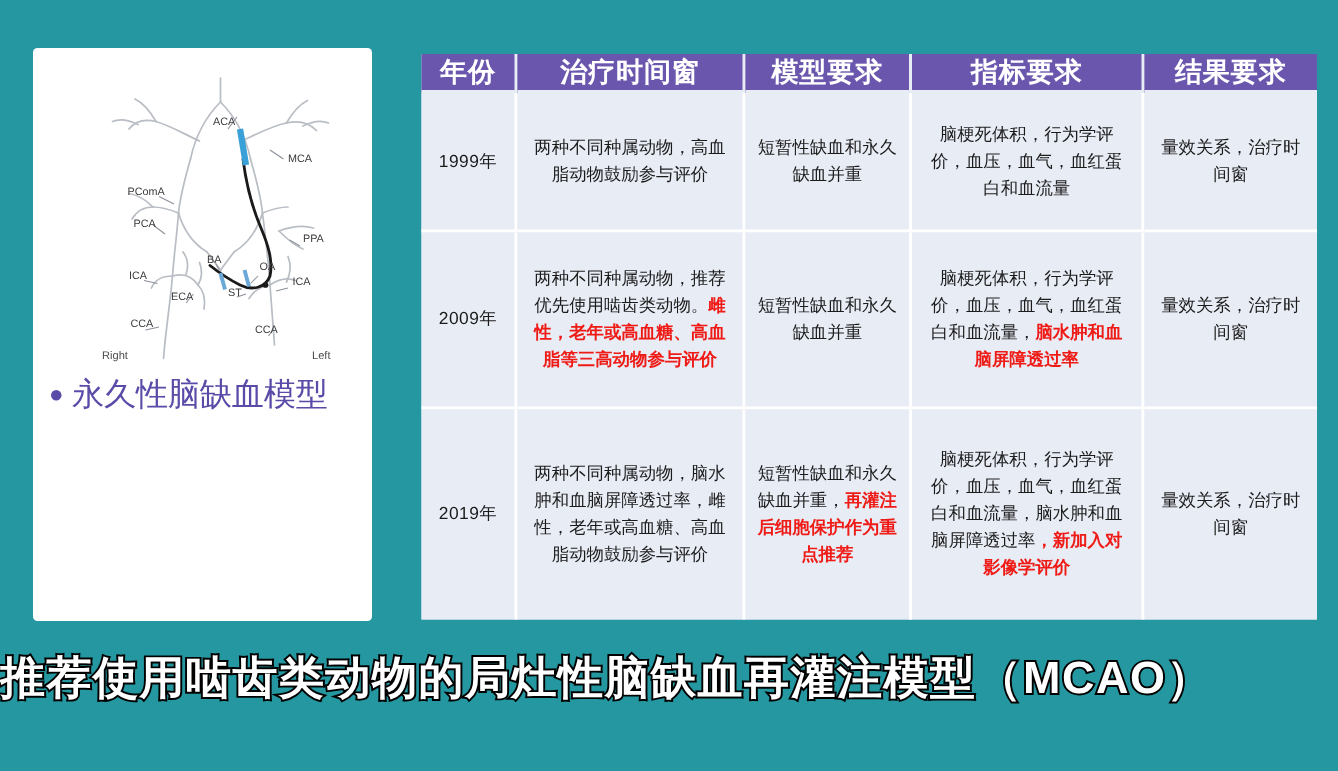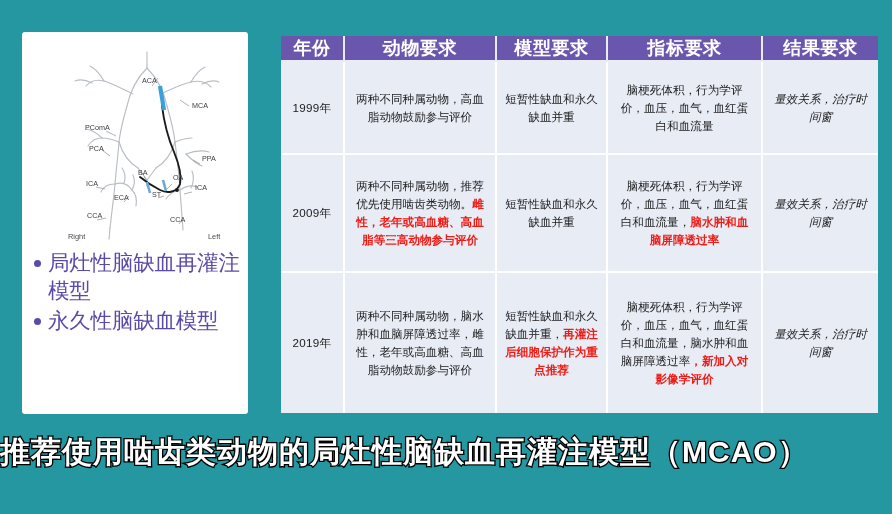--- a/index.html
+++ b/index.html
@@ -101,21 +101,21 @@
     background: #e8ecf5;
     color: #1b1b1b;
     font-size: 11.6px;
     line-height: 1.55;
     text-align: center;
     vertical-align: middle;
     padding: 6px 7px;
     border-right: 2px solid #ffffff;
     border-bottom: 2px solid #ffffff;
   }
-  #req-table td:last-child { border-right: none; font-style: italic; }
+  #req-table td:last-child { border-right: none; }
   #req-table tr.last-row td { border-bottom: none; }
 
   td.year-cell { font-size: 13px; letter-spacing: 0.3px; }
   .hl { color: #ef1b16; font-weight: bold; }
 
   
   #caption-band {
     position: absolute;
     left: 0;
     top: 418px;
@@ -250,41 +250,37 @@
         <g id="svg-side-labels">
             <text x="34" y="205" class="svg-side">Right</text>
             <text x="174" y="205" class="svg-side">Left</text>
           </g>
       </svg>
     </div>
 
     <div id="bullet-list">
       <div class="bullet-row">
         <span class="bullet-dot"></span>
-        <span class="bullet-text">局灶性脑缺血再灌注模型</span>
-      </div>
-      <div class="bullet-row">
-        <span class="bullet-dot"></span>
         <span class="bullet-text">永久性脑缺血模型</span>
       </div>
     </div>
   </div>
 
   <table id="req-table">
     <colgroup>
       <col style="width:64px">
       <col style="width:152px">
       <col style="width:111px">
       <col style="width:155px">
       <col style="width:115px">
     </colgroup>
     <thead>
       <tr>
         <th>年份</th>
-        <th>动物要求</th>
+        <th>治疗时间窗</th>
         <th>模型要求</th>
         <th>指标要求</th>
         <th>结果要求</th>
       </tr>
     </thead>
     <tbody id="table-body">
         <tr>
           <td class="year-cell">1999年</td>
           <td><span>两种不同种属动物，高血脂动物鼓励参与评价</span></td>
           <td><span>短暂性缺血和永久缺血并重</span></td>

